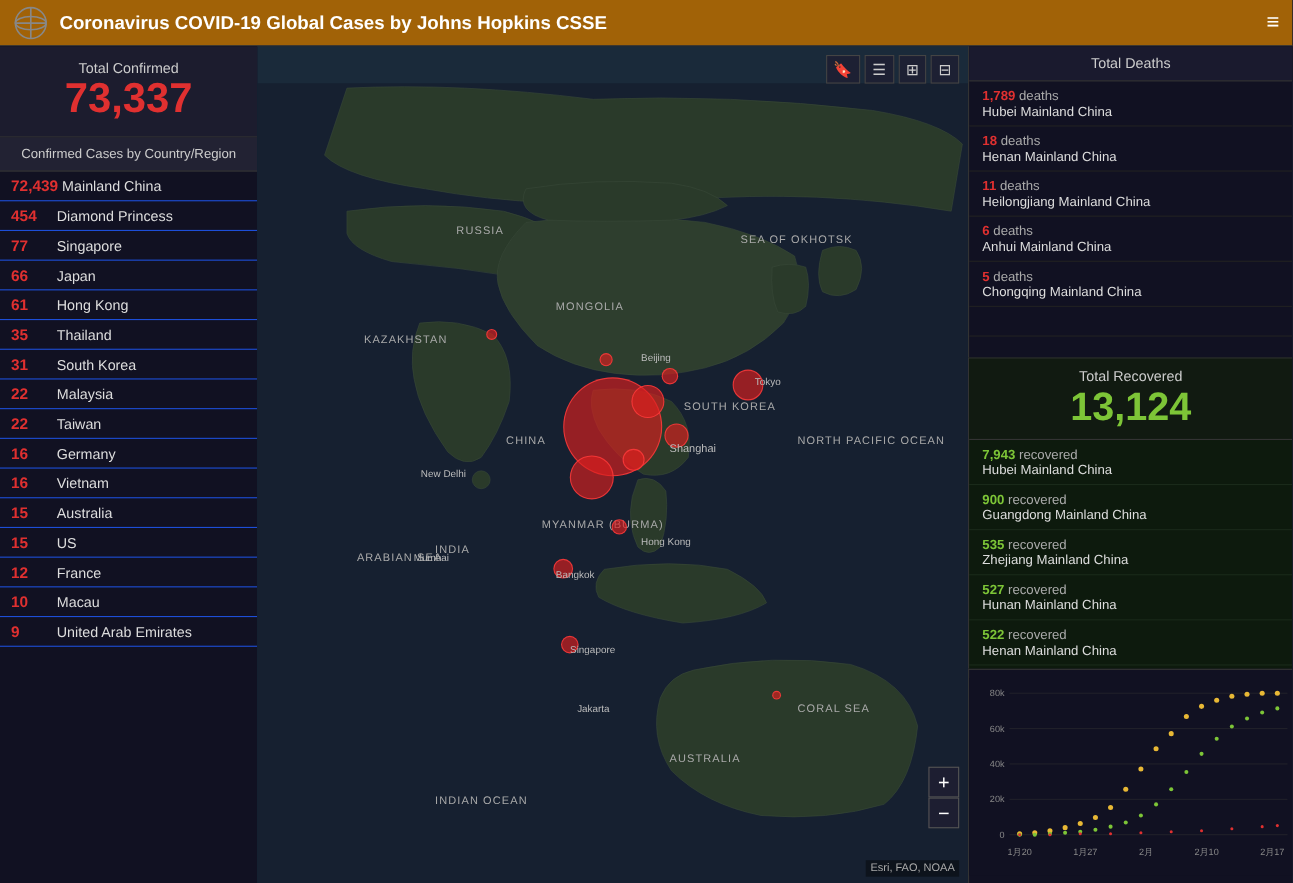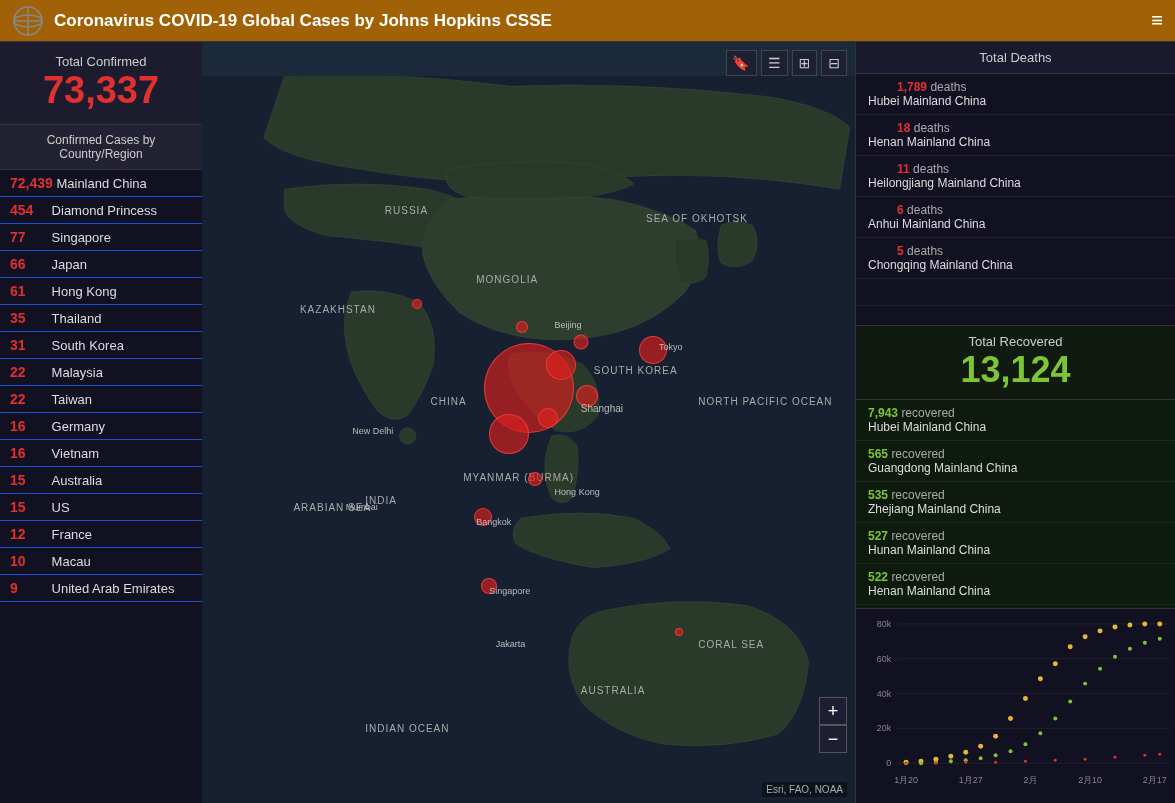--- a/index.html
+++ b/index.html
@@ -36,21 +36,21 @@
       font-size: 20px;
       cursor: pointer;
     }
     
     #main {
       display: flex;
       height: calc(803px - 42px);
     }
     
     #sidebar {
-      width: 202px;
+      width: 234px;
       background: #111122;
       overflow-y: auto;
       flex-shrink: 0;
     }
     #total-confirmed-box {
       background: #1c1c2e;
       padding: 12px;
       text-align: center;
       border-bottom: 1px solid #333;
     }
@@ -158,21 +158,21 @@
     
     .bubble {
       position: absolute;
       border-radius: 50%;
       background: rgba(220,30,30,0.65);
       border: 1px solid rgba(255,60,60,0.8);
       transform: translate(-50%, -50%);
     }
     
     #right-panels {
-      width: 320px;
+      width: 295px;
       display: flex;
       flex-direction: column;
       flex-shrink: 0;
     }
     #deaths-panel {
       background: #111122;
       flex: 1;
       overflow-y: hidden;
       border-left: 1px solid #333;
     }
@@ -192,21 +192,20 @@
       font-weight: bold;
     }
     .deaths-item {
       padding: 6px 12px;
       border-bottom: 1px solid #222;
       font-size: 12px;
     }
     .deaths-count {
       color: #e03030;
       font-weight: bold;
-      margin-left: 29px;
     }
     .deaths-location {
       color: #ddd;
     }
     #recovered-panel {
       background: #0d1a0d;
       flex: 1;
       overflow-y: hidden;
       border-left: 1px solid #333;
       border-top: 1px solid #333;
@@ -455,21 +454,21 @@
         </div>
     </div>
 
     <div id="recovered-panel">
       <div id="recovered-header">
         <div id="recovered-header-label">Total Recovered</div>
         <div id="recovered-total">13,124</div>
       </div>
       <div id="recovered-items-list">
           <div class="recovered-item"><span class="recovered-count">7,943</span> <span style="color:#aaa">recovered</span><br><span class="recovered-location">Hubei Mainland China</span></div>
-          <div class="recovered-item"><span class="recovered-count">565</span> <span style="color:#aaa">recovered</span><br><span class="recovered-location">Guangdong Mainland China</span></div>
+          <div class="recovered-item"><span class="recovered-count">900</span> <span style="color:#aaa">recovered</span><br><span class="recovered-location">Guangdong Mainland China</span></div>
           <div class="recovered-item"><span class="recovered-count">535</span> <span style="color:#aaa">recovered</span><br><span class="recovered-location">Zhejiang Mainland China</span></div>
           <div class="recovered-item"><span class="recovered-count">527</span> <span style="color:#aaa">recovered</span><br><span class="recovered-location">Hunan Mainland China</span></div>
           <div class="recovered-item"><span class="recovered-count">522</span> <span style="color:#aaa">recovered</span><br><span class="recovered-location">Henan Mainland China</span></div>
           <div class="recovered-item"> <br></div>
         </div>
     </div>
 
     <div id="chart-area">
       <svg id="chart-svg" viewBox="0 0 320 195">
 

